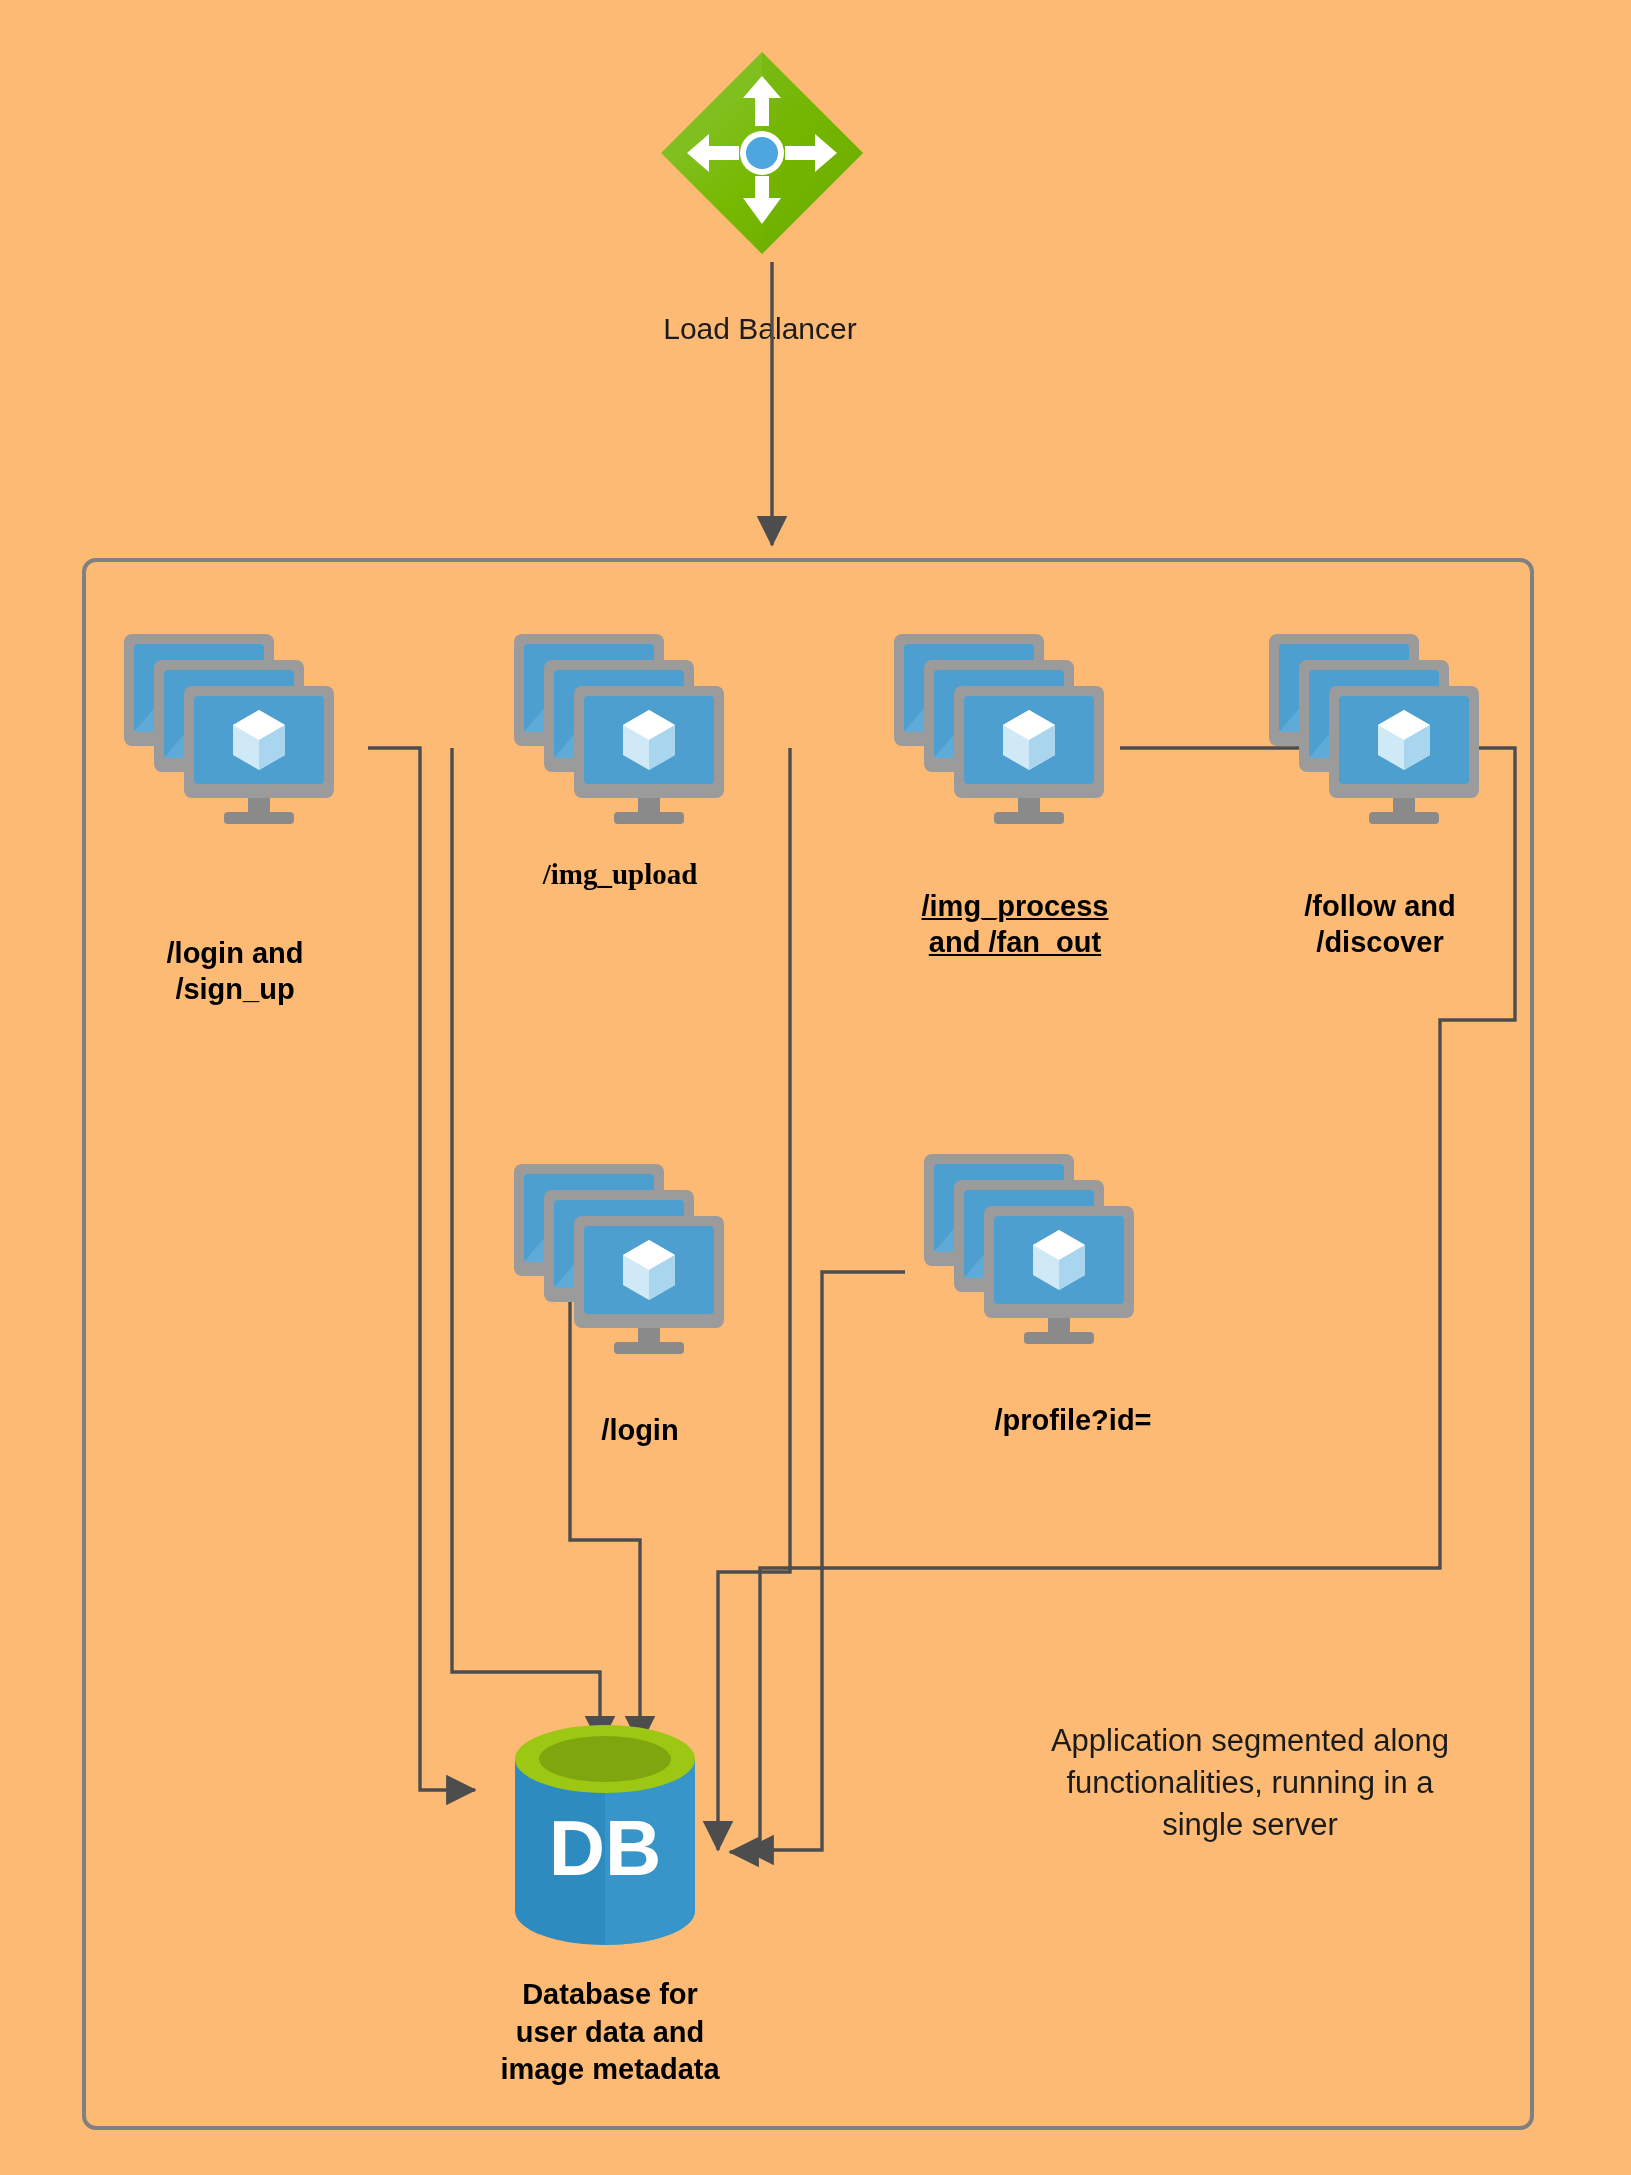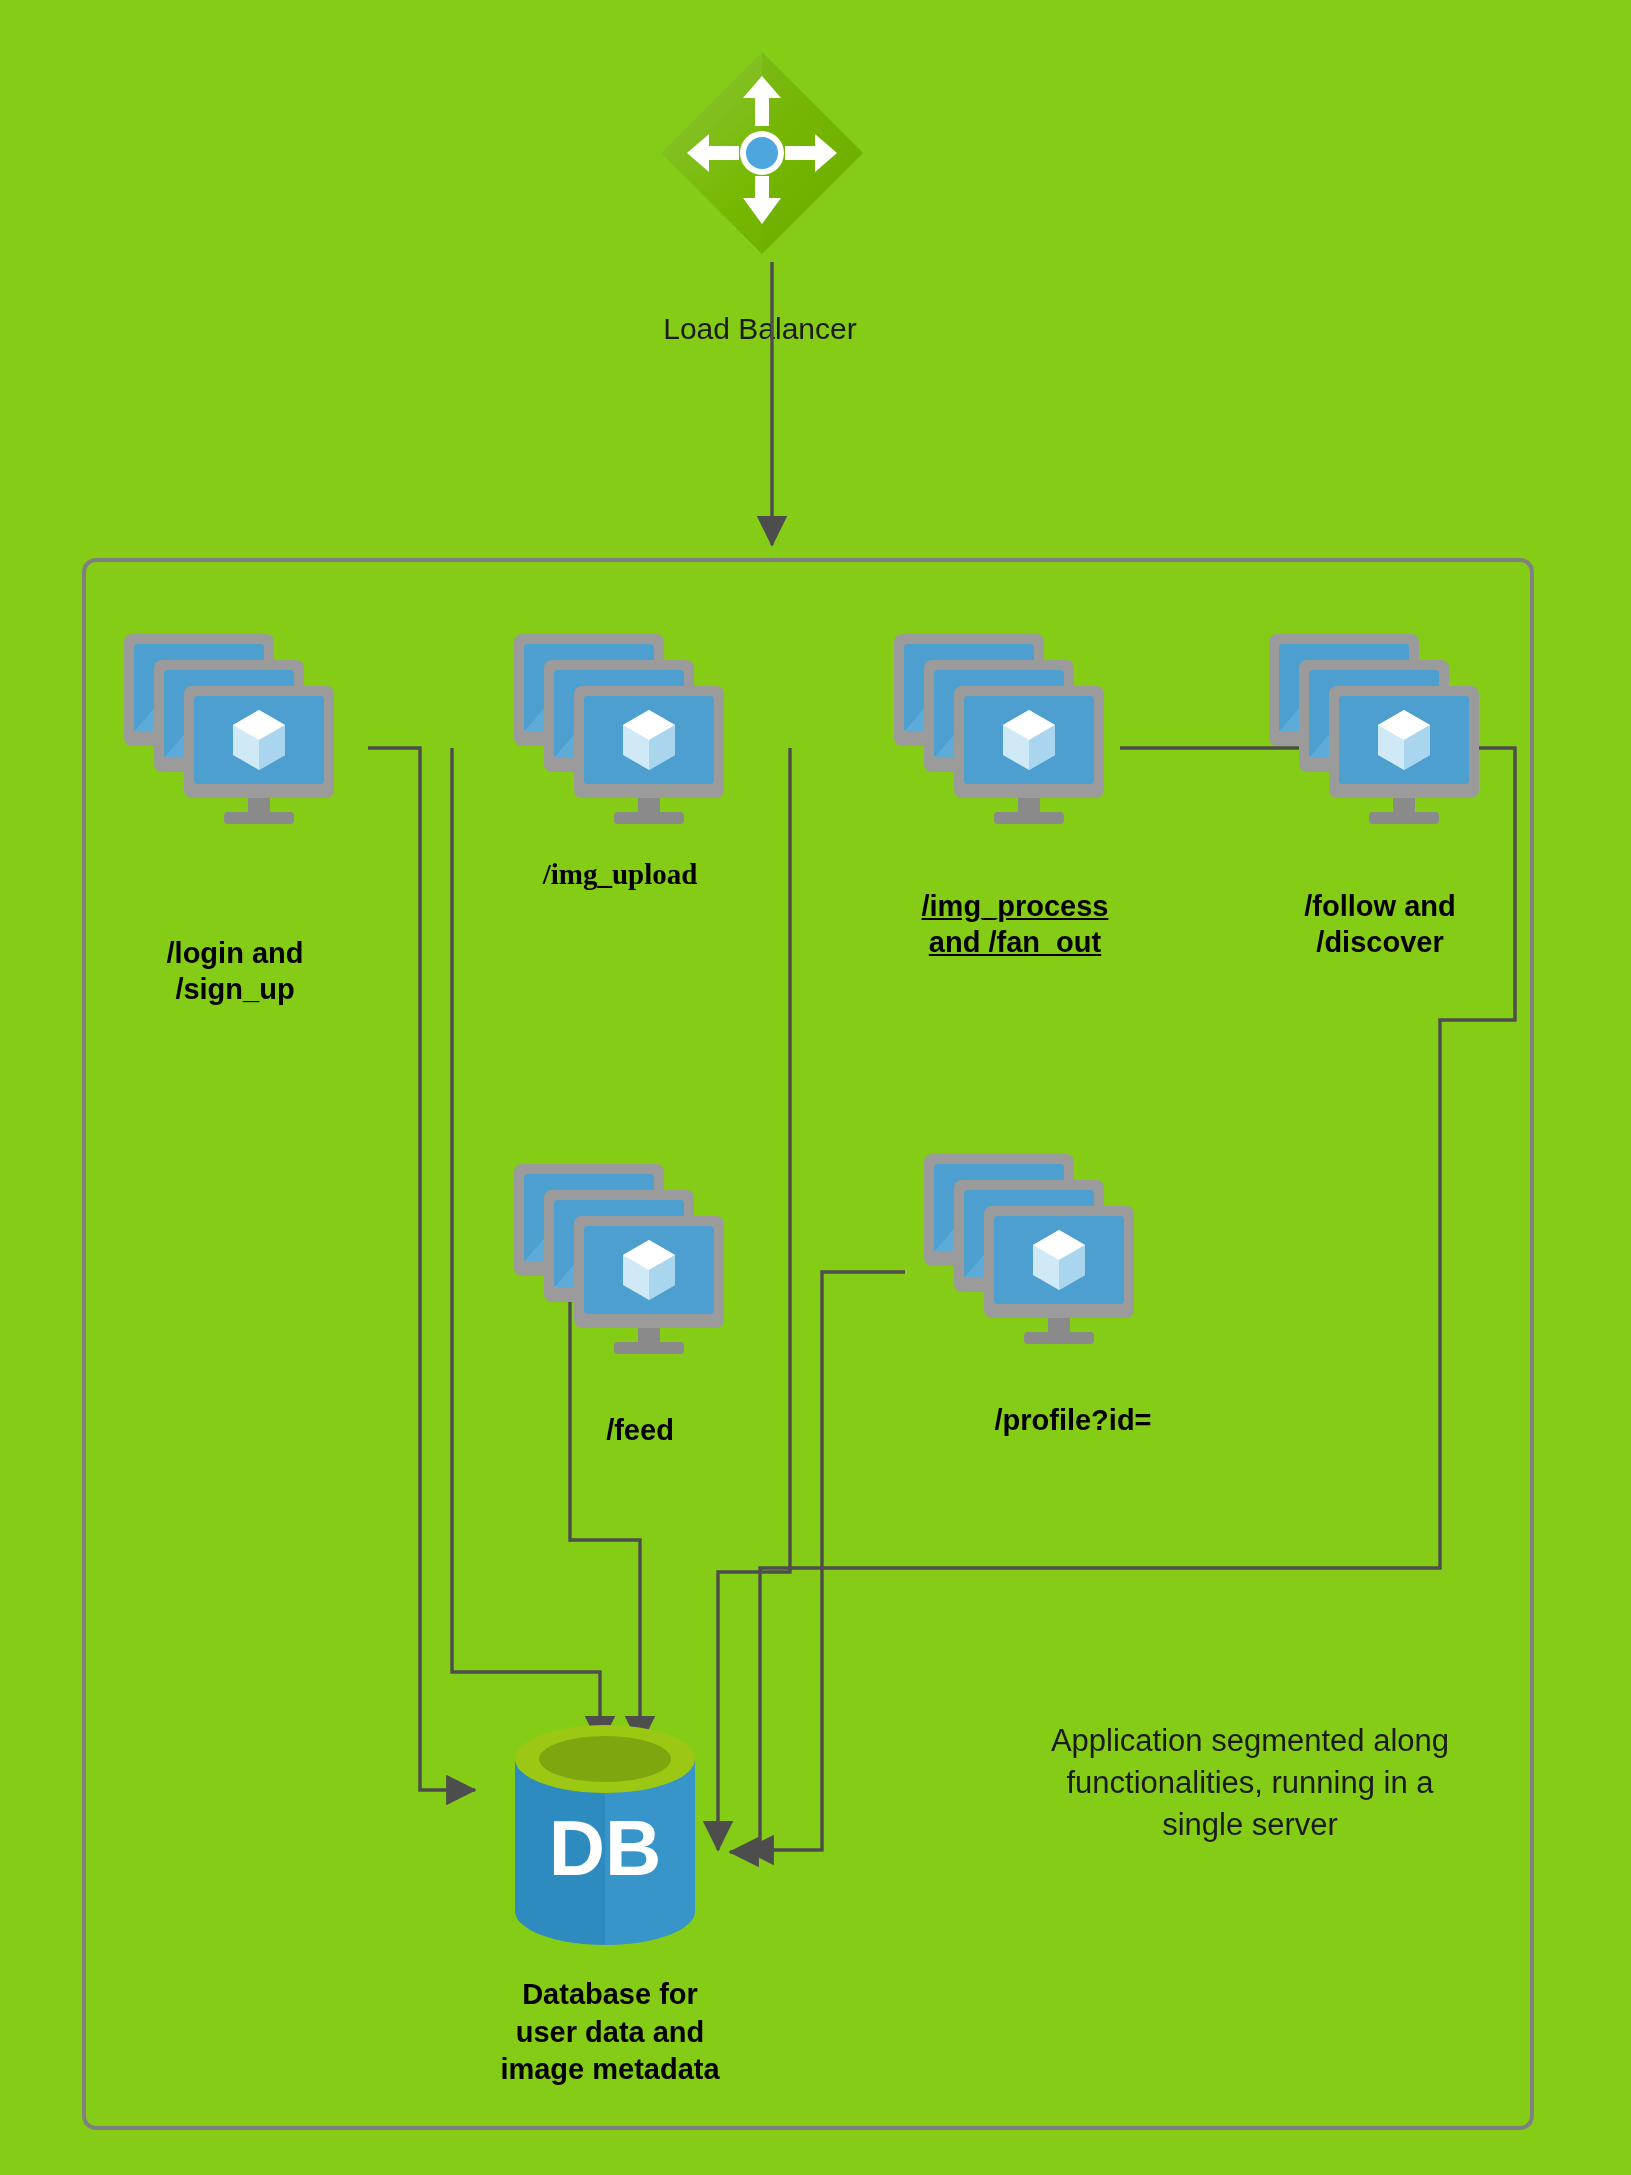--- a/index.html
+++ b/index.html
@@ -7,21 +7,21 @@
     padding: 0;
     background: #ffffff;
   }
   body {
     font-family: "Liberation Sans", sans-serif;
   }
   #canvas {
     position: relative;
     width: 1631px;
     height: 2175px;
-    background: #84cc16;
+    background: #fdba74;
     overflow: hidden;
   }
   .abs { position: absolute; }
 
   
   #lb-icon {
     left: 657px; top: 48px; width: 210px; height: 210px;
   }
   #lb-label {
     left: 540px; top: 312px; width: 440px;
@@ -267,21 +267,21 @@
           <path d="M0,-30 L26,-15 L26,15 L0,30 L-26,15 L-26,-15 Z" fill="#cfe9f7"></path>
           <path d="M0,-30 L26,-15 L0,0 L-26,-15 Z" fill="#ffffff"></path>
           <path d="M0,0 L26,-15 L26,15 L0,30 Z" fill="#a9d5ef"></path>
         </g>
         <rect x="128" y="168" width="22" height="16" fill="#8a8a8a"></rect>
         <rect x="104" y="182" width="70" height="12" rx="4" fill="#8a8a8a"></rect>
       </g>
     </svg>
   </div>
   <div class="abs node-label" style="left:510px; top:1412px; width:260px;">
-    <div>/feed</div>
+    <div>/login</div>
   </div>
 
   <div class="abs stack" style="left:920px; top:1150px;">
     <svg viewBox="0 0 250 200" width="250" height="200" xmlns="http://www.w3.org/2000/svg">
       <g>
         <rect x="4" y="4" width="150" height="112" rx="8" fill="#9b9b9b"></rect>
         <rect x="14" y="14" width="130" height="88" rx="4" fill="#4d9fd0"></rect>
         <path d="M14 102 L60 48 L108 102 Z" fill="#6db4dd" opacity="0.6"></path>
       </g>
       <g>

